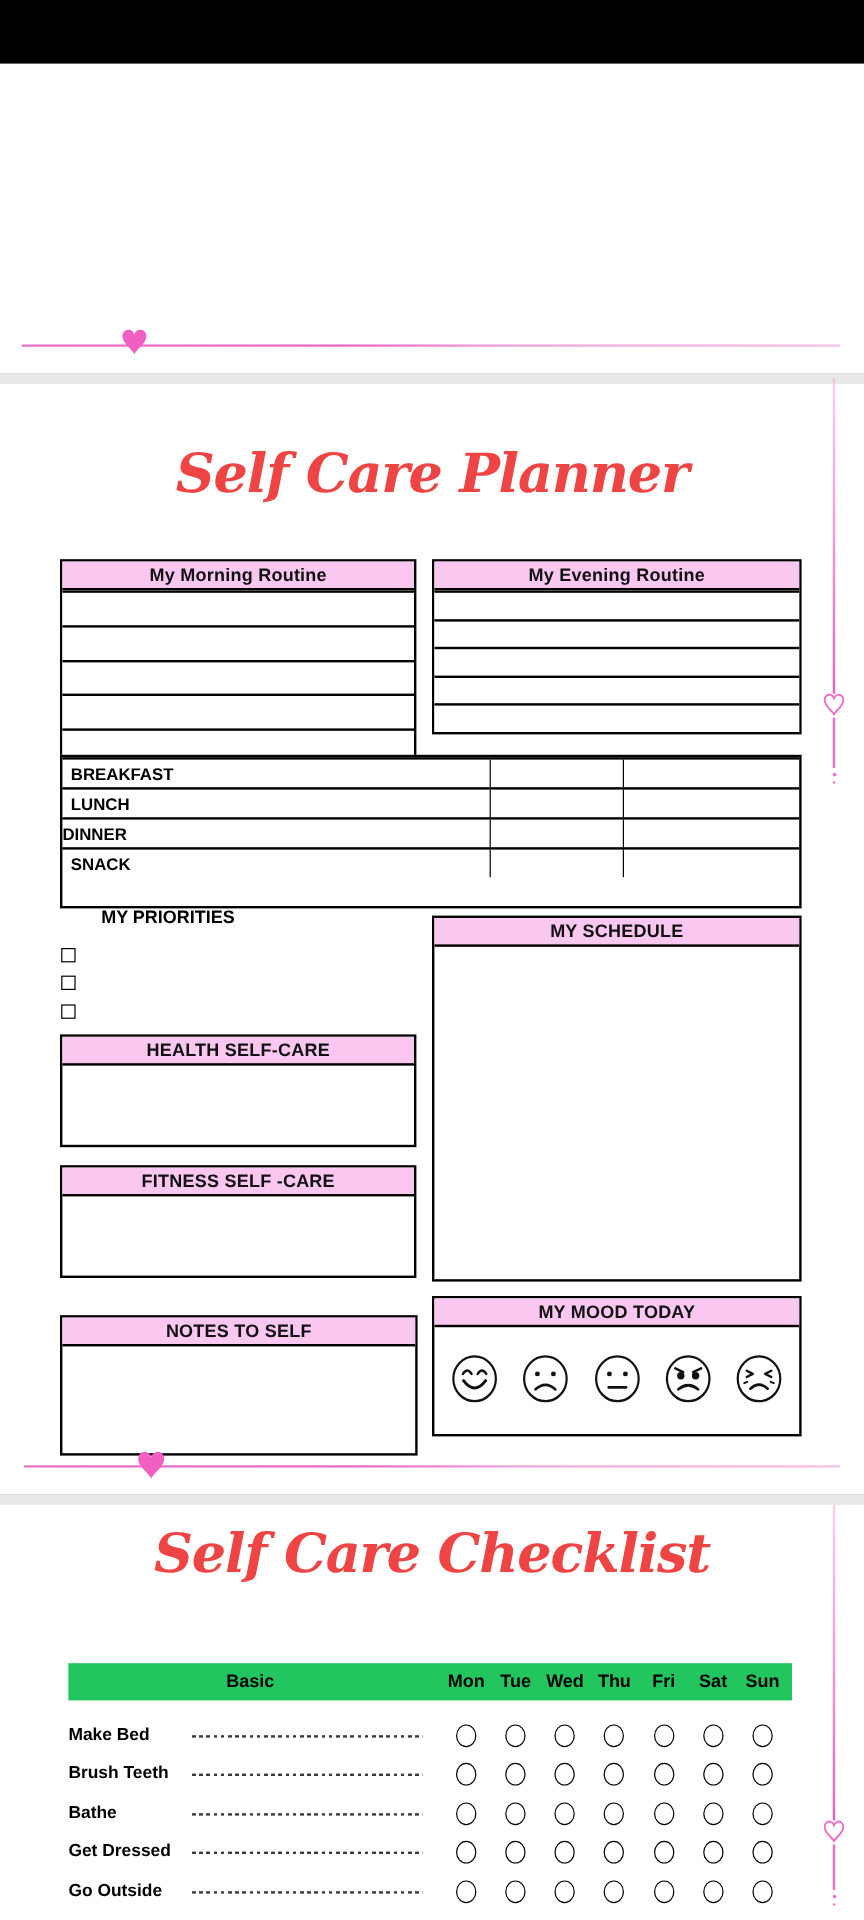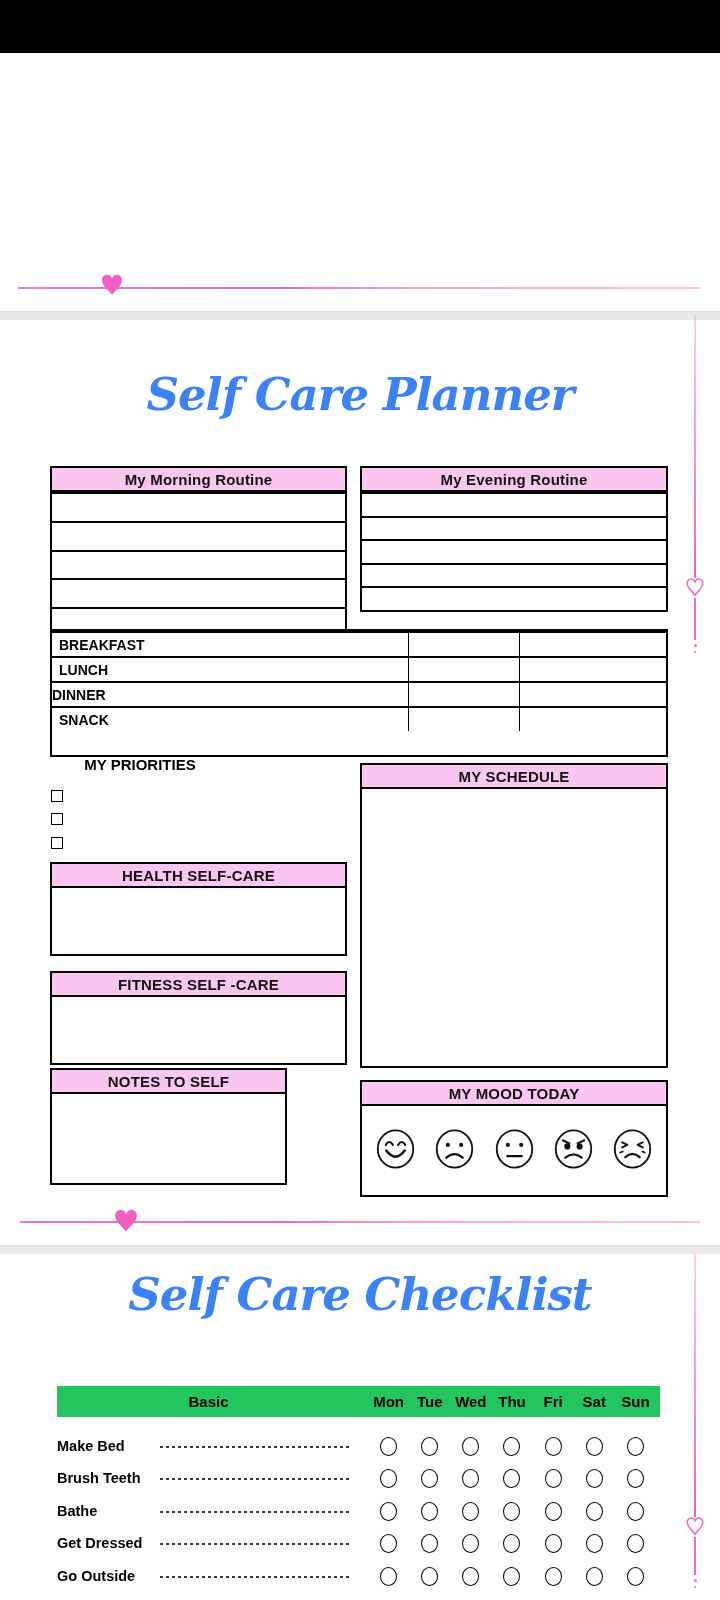--- a/index.html
+++ b/index.html
@@ -45,21 +45,21 @@
     font-weight:bold; font-size:15px; }
   .chk-sq { position:absolute; left:51px; width:12px; height:12px; border:1.8px solid #000; background:#fff; }
 
   
   .mood-row { display:flex; justify-content:space-between; align-items:center; padding:0 13px; height:100%; }
   .mood-row svg { display:block; }
 
   
   .script-title { position:absolute; left:0; width:720px; text-align:center;
     font-family:"DejaVu Serif", serif; font-style:italic; font-weight:bold;
-    font-size:45px; color:#3b82f6; letter-spacing:-1px; }
+    font-size:45px; color:#ef4444; letter-spacing:-1px; }
 
   
   .cl-header { position:absolute; left:57px; top:1386px; width:603px; height:31px; background:#22c55e; }
   .cl-basic { position:absolute; left:0; top:0; width:303px; height:31px; display:flex;
     align-items:center; justify-content:center; font-weight:bold; font-size:15px; }
   .cl-days { position:absolute; left:311px; top:0; width:288px; height:31px;
     display:grid; grid-template-columns:repeat(7,1fr); }
   .cl-days span { display:flex; align-items:center; justify-content:center; font-weight:bold; font-size:15px; }
   .cl-row { position:absolute; left:57px; width:603px; height:30px; }
   .cl-label { position:absolute; left:0; top:0; height:30px; display:flex; align-items:center;
@@ -142,21 +142,21 @@
   <div class="box" style="left:50px; top:862px; width:297px; height:94px;">
     <div class="box-header">HEALTH SELF-CARE</div>
     <div style="height:100%;"></div>
   </div>
 
   <div class="box" style="left:50px; top:971px; width:297px; height:94px;">
     <div class="box-header">FITNESS SELF -CARE</div>
     <div style="height:100%;"></div>
   </div>
 
-  <div class="box" style="left:50px; top:1068px; width:237px; height:117px;">
+  <div class="box" style="left:50px; top:1096px; width:298px; height:117px;">
     <div class="box-header">NOTES TO SELF</div>
     <div style="height:100%;"></div>
   </div>
 
   <div class="box" style="left:360px; top:1080px; width:308px; height:117px;">
     <div class="box-header">MY MOOD TODAY</div>
     <div class="mood-row" style="height:86px;">
       <svg width="41" height="42" viewBox="0 0 40 40">
         <ellipse cx="20" cy="20" rx="17.3" ry="18.2" fill="#fff" stroke="#111" stroke-width="1.8"></ellipse>
         <path d="M10.5 16 Q14 10.5 17.5 16" fill="none" stroke="#111" stroke-width="2" stroke-linecap="round"></path>

